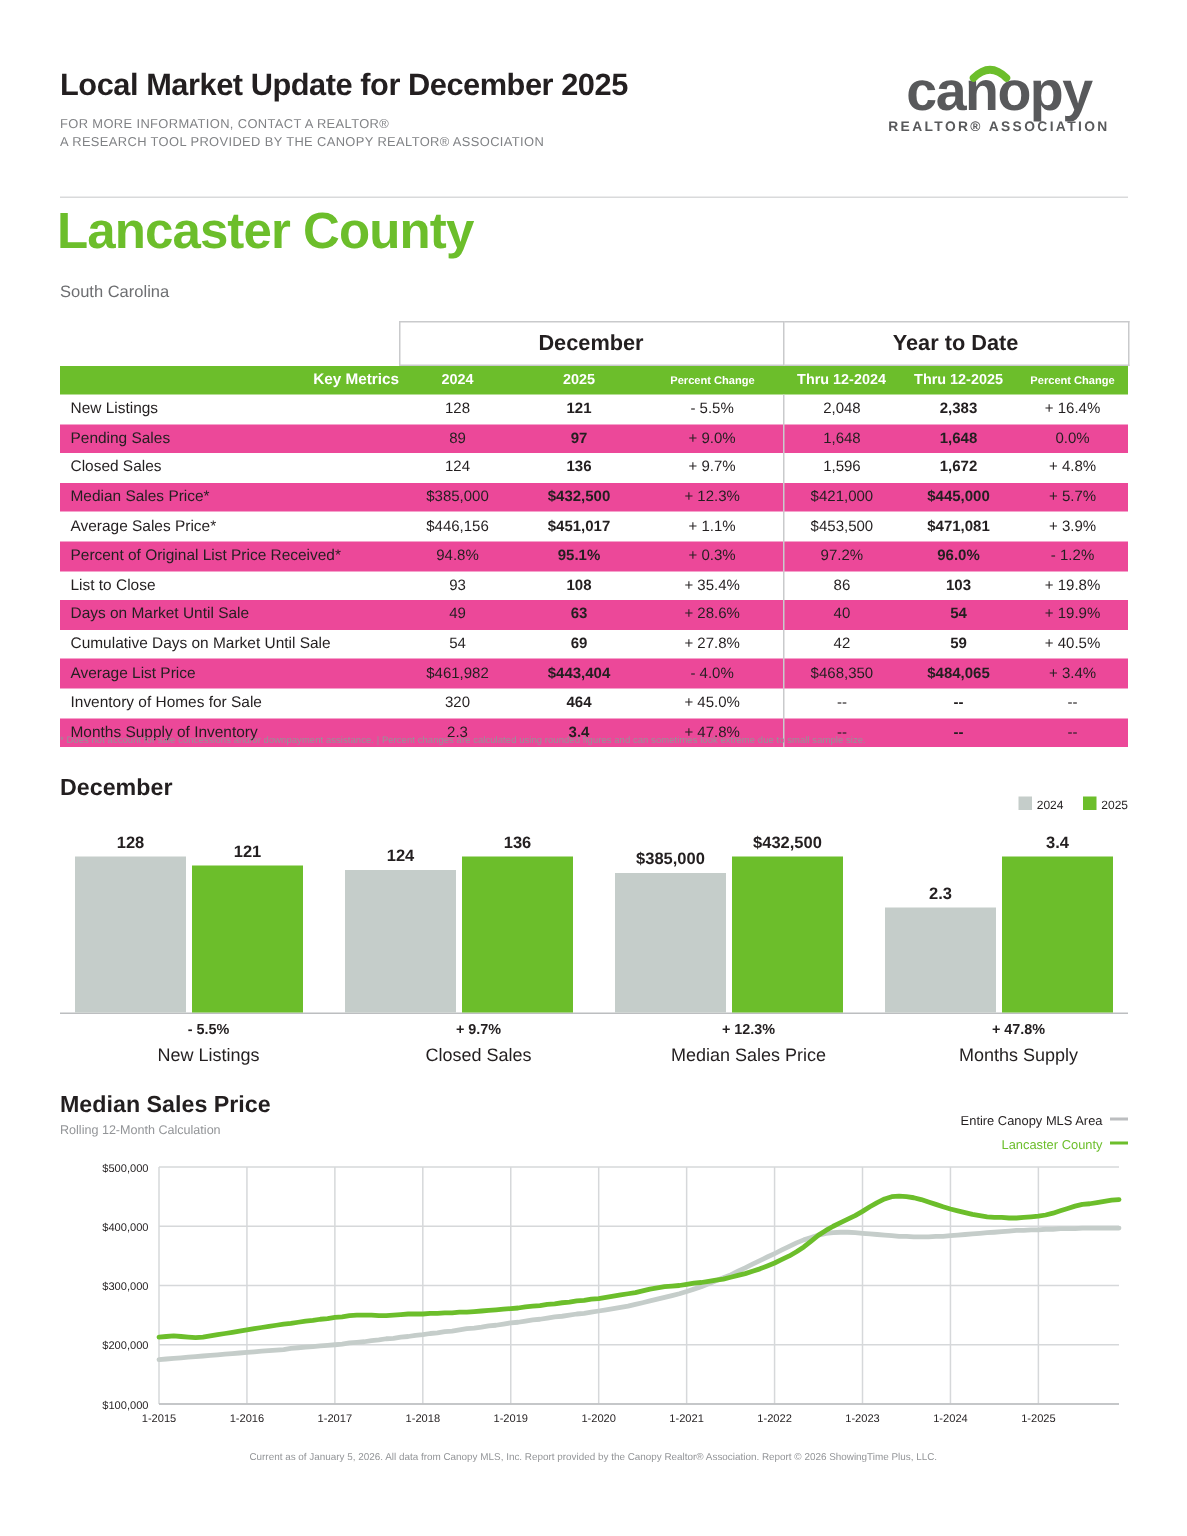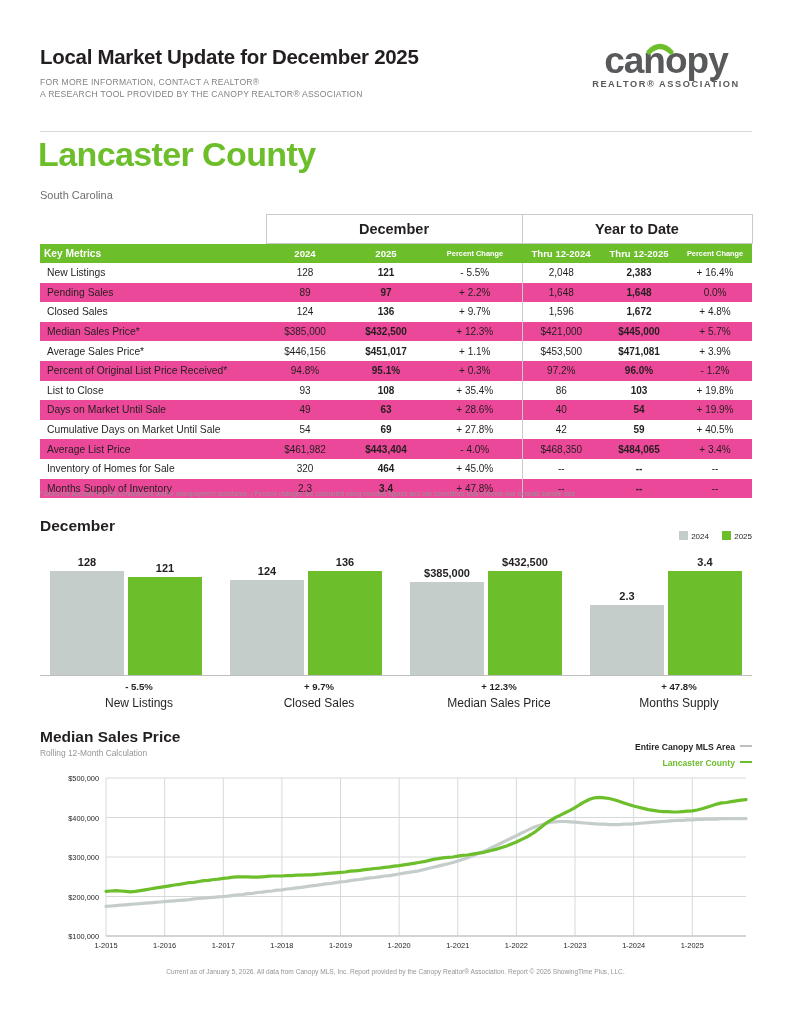--- a/index.html
+++ b/index.html
@@ -49,21 +49,21 @@
     background:#ffffff;
   }
   .grp-blank { border:none; background:#fff; }
   .sep-l { border-left:1px solid #c9cacc; }
   .sep-r { border-right:1px solid #c9cacc; }
 
   .col-head td {
     height:19px; background:#6cbe2b; color:#ffffff;
     font-size:9.6px; font-weight:bold; vertical-align:middle;
   }
-  .col-head td.metric-col { text-align:left; padding-left:4px; font-size:10.2px; }
+  .col-head td.metric-col { text-align:right; padding-left:4px; font-size:10.2px; }
   .col-head td.num { text-align:center; }
   .col-head td.pct { text-align:center; font-size:7.4px; font-weight:bold; }
 
   tbody tr.drow td { height:19.6px; font-size:10px; vertical-align:middle; }
   tbody tr.drow td.metric { text-align:left; padding-left:7px; color:#231f20; font-size:10.3px; }
   tbody tr.drow td.v { text-align:center; color:#231f20; }
   tbody tr.drow td.v.bold { font-weight:bold; }
   tbody tr.alt td { background:#ec4899; }
   tbody tr.drow td.divider { border-left:1px solid #c9cacc; }
 
@@ -93,21 +93,21 @@
   }
   .xlabels { position:relative; margin-top:5px; height:34px; width:712px; }
   .xg { position:absolute; text-align:center; width:190px; }
   .xg .pc { font-size:9.6px; font-weight:bold; color:#231f20; }
   .xg .nm { font-size:12px; color:#231f20; margin-top:4px; }
 
   
   .line-sec { position:absolute; left:40px; top:728px; width:712px; }
   .line-title { font-size:15.5px; font-weight:bold; color:#231f20; }
   .line-sub { font-size:8.4px; color:#939598; margin-top:2px; }
-  .line-legend { position:absolute; right:0; top:14px; text-align:right; font-size:8.6px; font-weight:bold; }
+  .line-legend { position:absolute; right:0; top:14px; text-align:right; font-size:8.6px; font-weight:normal; }
   .line-legend .row1 { color:#231f20; }
   .line-legend .row2 { color:#6cbe2b; margin-top:6px; }
   .line-legend .dash { display:inline-block; width:12px; border-top:2px solid #bcbec0; vertical-align:3px; margin-left:5px; }
   .line-legend .dash.gr { border-top-color:#6cbe2b; }
   .chart-box { position:relative; margin-top:14px; width:712px; height:190px; }
 
   .footer {
     position:absolute; left:0; top:968px; width:791px; text-align:center;
     font-size:6.6px; color:#939598;
   }
@@ -172,21 +172,21 @@
             <td class="v bold">121</td>
             <td class="v">- 5.5%</td>
             <td class="v divider">2,048</td>
             <td class="v bold">2,383</td>
             <td class="v">+ 16.4%</td>
           </tr>
         <tr class="drow alt">
             <td class="metric">Pending Sales</td>
             <td class="v">89</td>
             <td class="v bold">97</td>
-            <td class="v">+ 2.2%</td>
+            <td class="v">+ 9.0%</td>
             <td class="v divider">1,648</td>
             <td class="v bold">1,648</td>
             <td class="v">0.0%</td>
           </tr>
         <tr class="drow">
             <td class="metric">Closed Sales</td>
             <td class="v">124</td>
             <td class="v bold">136</td>
             <td class="v">+ 9.7%</td>
             <td class="v divider">1,596</td>

